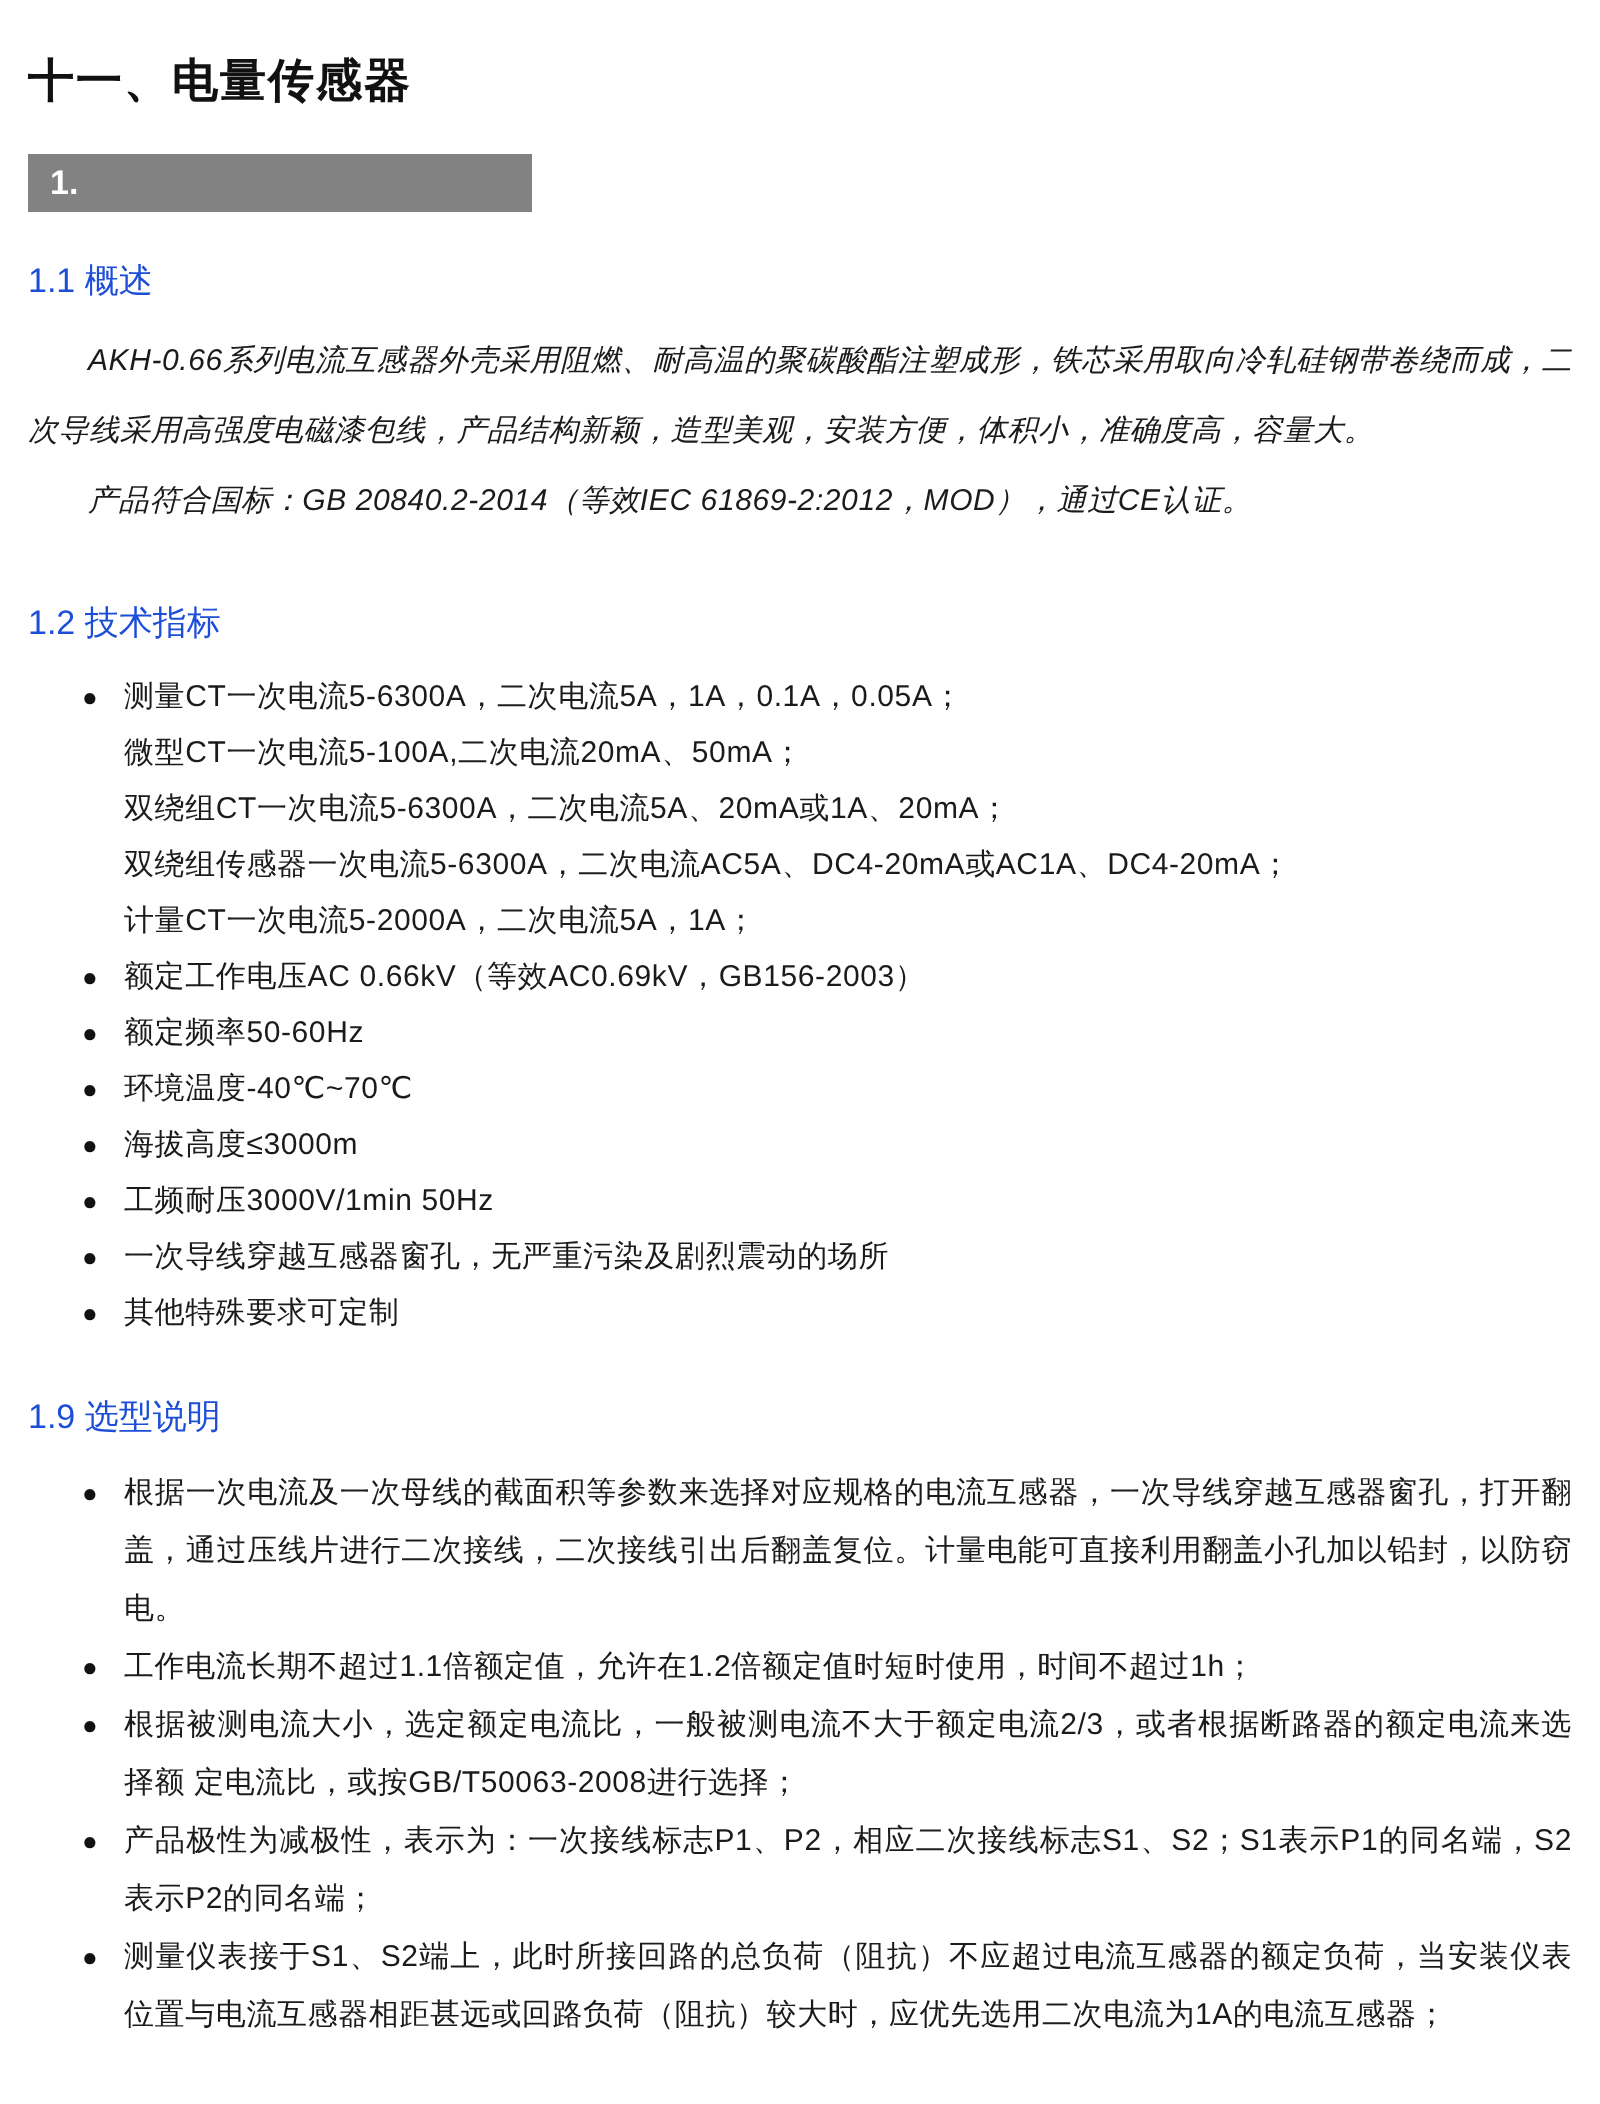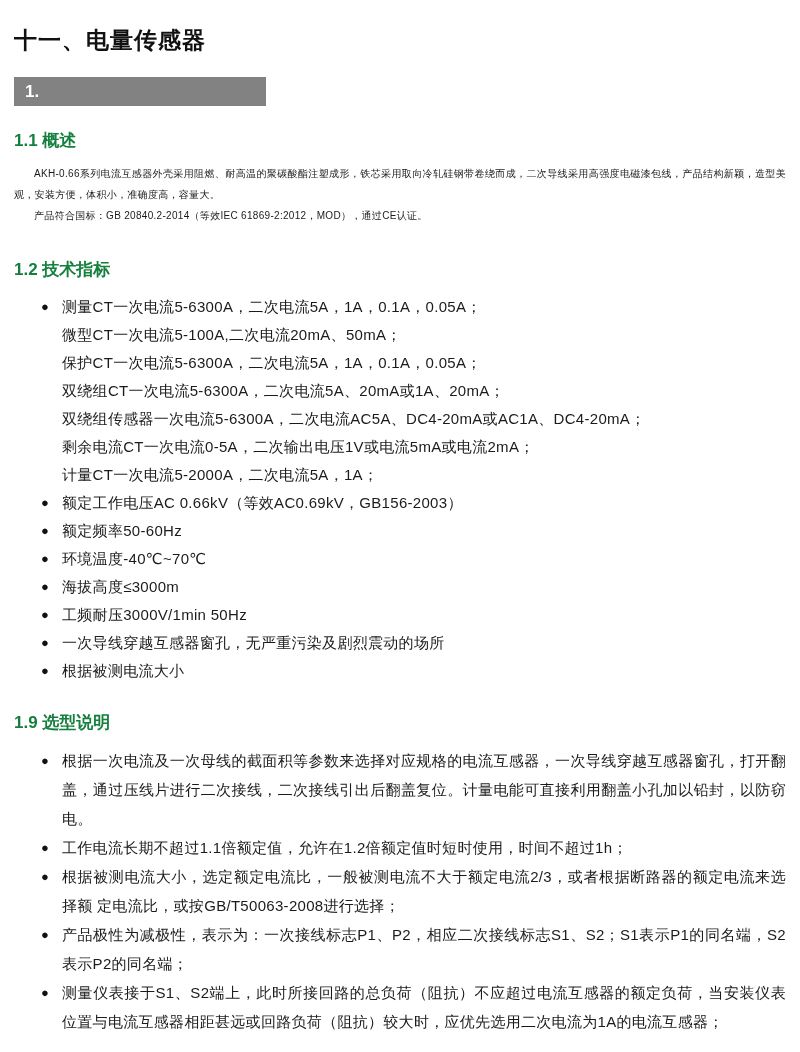--- a/index.html
+++ b/index.html
@@ -39,35 +39,36 @@
     display: flex;
     align-items: center;
     box-sizing: border-box;
     padding-left: 11px;
   }
   .section-bar .num {
     margin-right: 18px;
   }
   .h2 {
     font-size: 17px;
-    font-weight: 700;
+    font-weight: 400;
     margin: 0;
-    color: #15803d;
+    color: #1d4ed8;
   }
   #overview-heading { margin-top: 23px; }
   #specs-heading    { margin-top: 32px; }
   #selection-heading{ margin-top: 26px; }
   .paras { margin-top: 11px; }
   .para {
-    font-size: 10px;
-    line-height: 21px;
+    font-size: 15px;
+    line-height: 35px;
     margin: 0;
     text-indent: 2em;
     text-align: justify;
     letter-spacing: 0.3px;
+    font-style: italic;
   }
   .list { margin-top: 12px; }
   .list-line {
     position: relative;
     padding-left: 48px;
     font-size: 15px;
     text-align: justify;
     letter-spacing: 0.3px;
   }
   .specs-list .list-line { line-height: 28px; }
@@ -97,32 +98,30 @@
   <div class="paras">
     <p class="para">AKH-0.66系列电流互感器外壳采用阻燃、耐高温的聚碳酸酯注塑成形，铁芯采用取向冷轧硅钢带卷绕而成，二次导线采用高强度电磁漆包线，产品结构新颖，造型美观，安装方便，体积小，准确度高，容量大。</p>
     <p class="para">产品符合国标：GB 20840.2-2014（等效IEC 61869-2:2012，MOD），通过CE认证。</p>
   </div>
 
   <h2 class="h2" id="specs-heading">1.2 技术指标</h2>
 
   <div class="list specs-list">
       <div class="list-line"><span class="bullet">●</span><span class="line-text">测量CT一次电流5-6300A，二次电流5A，1A，0.1A，0.05A；</span></div>
       <div class="list-line"><span class="line-text">微型CT一次电流5-100A,二次电流20mA、50mA；</span></div>
-      <div class="list-line"><span class="line-text">保护CT一次电流5-6300A，二次电流5A，1A，0.1A，0.05A；</span></div>
       <div class="list-line"><span class="line-text">双绕组CT一次电流5-6300A，二次电流5A、20mA或1A、20mA；</span></div>
       <div class="list-line"><span class="line-text">双绕组传感器一次电流5-6300A，二次电流AC5A、DC4-20mA或AC1A、DC4-20mA；</span></div>
-      <div class="list-line"><span class="line-text">剩余电流CT一次电流0-5A，二次输出电压1V或电流5mA或电流2mA；</span></div>
       <div class="list-line"><span class="line-text">计量CT一次电流5-2000A，二次电流5A，1A；</span></div>
       <div class="list-line"><span class="bullet">●</span><span class="line-text">额定工作电压AC 0.66kV（等效AC0.69kV，GB156-2003）</span></div>
       <div class="list-line"><span class="bullet">●</span><span class="line-text">额定频率50-60Hz</span></div>
       <div class="list-line"><span class="bullet">●</span><span class="line-text">环境温度-40℃~70℃</span></div>
       <div class="list-line"><span class="bullet">●</span><span class="line-text">海拔高度≤3000m</span></div>
       <div class="list-line"><span class="bullet">●</span><span class="line-text">工频耐压3000V/1min 50Hz</span></div>
       <div class="list-line"><span class="bullet">●</span><span class="line-text">一次导线穿越互感器窗孔，无严重污染及剧烈震动的场所</span></div>
-      <div class="list-line"><span class="bullet">●</span><span class="line-text">根据被测电流大小</span></div>
+      <div class="list-line"><span class="bullet">●</span><span class="line-text">其他特殊要求可定制</span></div>
     </div>
 
   <h2 class="h2" id="selection-heading">1.9 选型说明</h2>
 
   <div class="list selection-list">
       <div class="list-line"><span class="bullet">●</span><span class="line-text">根据一次电流及一次母线的截面积等参数来选择对应规格的电流互感器，一次导线穿越互感器窗孔，打开翻盖，通过压线片进行二次接线，二次接线引出后翻盖复位。计量电能可直接利用翻盖小孔加以铅封，以防窃电。</span></div>
       <div class="list-line"><span class="bullet">●</span><span class="line-text">工作电流长期不超过1.1倍额定值，允许在1.2倍额定值时短时使用，时间不超过1h；</span></div>
       <div class="list-line"><span class="bullet">●</span><span class="line-text">根据被测电流大小，选定额定电流比，一般被测电流不大于额定电流2/3，或者根据断路器的额定电流来选择额 定电流比，或按GB/T50063-2008进行选择；</span></div>
       <div class="list-line"><span class="bullet">●</span><span class="line-text">产品极性为减极性，表示为：一次接线标志P1、P2，相应二次接线标志S1、S2；S1表示P1的同名端，S2表示P2的同名端；</span></div>
       <div class="list-line"><span class="bullet">●</span><span class="line-text">测量仪表接于S1、S2端上，此时所接回路的总负荷（阻抗）不应超过电流互感器的额定负荷，当安装仪表位置与电流互感器相距甚远或回路负荷（阻抗）较大时，应优先选用二次电流为1A的电流互感器；</span></div>

